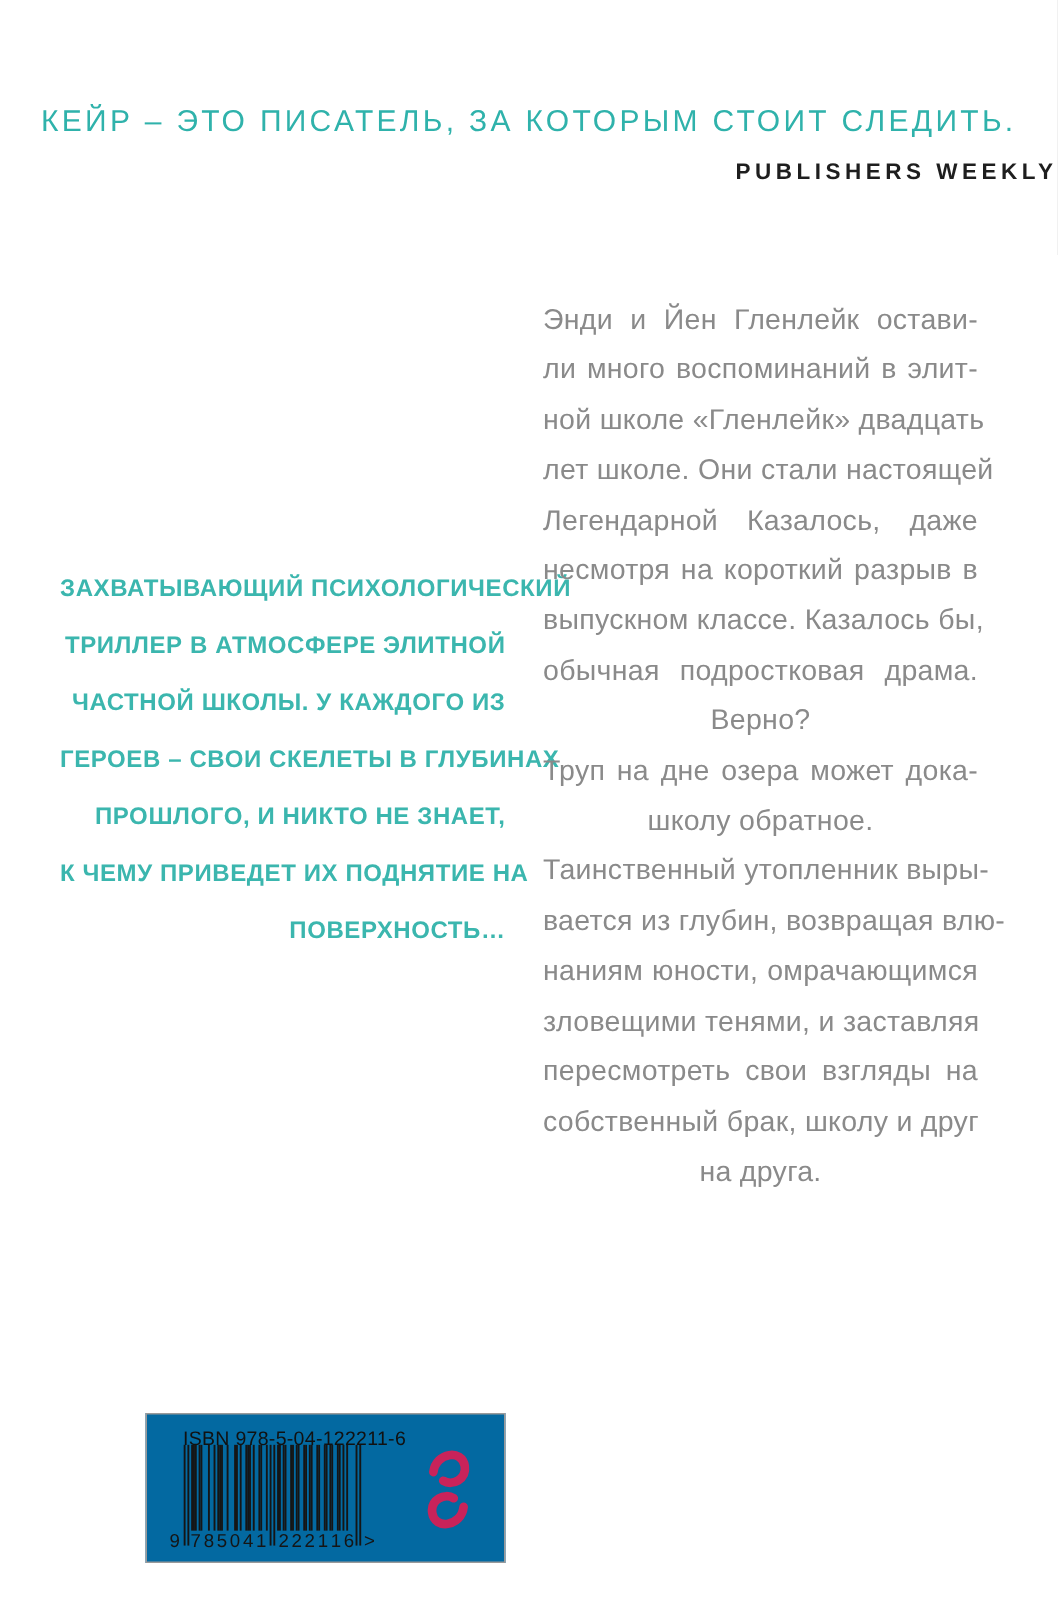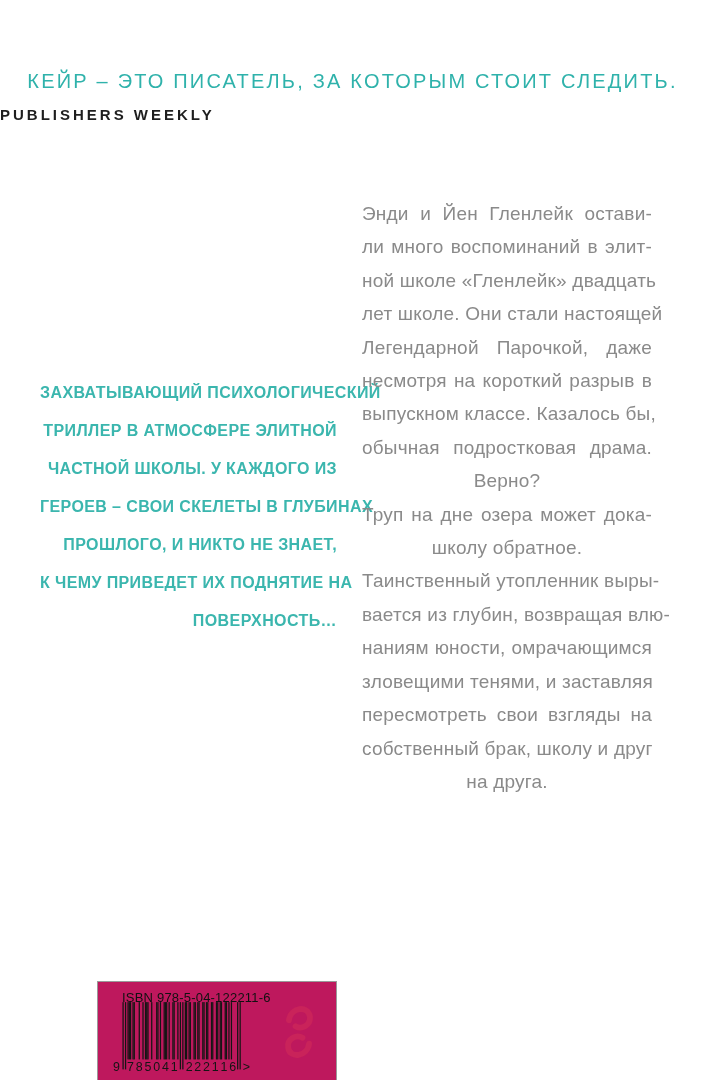--- a/index.html
+++ b/index.html
@@ -16,21 +16,21 @@
     position:absolute;top:70px;left:0;right:0;
     text-align:center;
     color:var(--teal,#2fb2ab);
     font-weight:400;
     font-size:20px;
     letter-spacing:2.2px;
     white-space:nowrap;
   }
   .review-source{
     position:absolute;top:106px;left:0;right:0;
-    text-align:left;
+    text-align:right;
     color:#1e1e1e;
     font-weight:700;
     font-size:15px;
     letter-spacing:3px;
     white-space:nowrap;
   }
   
   .blurb{
     position:absolute;top:374px;left:40px;width:297px;
     text-align:right;
@@ -47,24 +47,23 @@
     color:var(--gray,#8a8a8a);
     font-size:19px;
     line-height:33.4px;
     letter-spacing:0.2px;
   }
   .synopsis .j{text-align:justify;text-align-last:justify;white-space:nowrap;}
   .synopsis .l{text-align:center;white-space:nowrap;}
   
   .barcode-box{
     position:absolute;left:97px;top:942px;width:240px;height:100px;
-    background:#be185d;
+    background:#0369a1;
     border:1px solid #9a9a9a;
     box-sizing:border-box;
-    margin-top:39px;
   }
   .isbn{
     position:absolute;left:24px;top:8px;
     font-size:13px;color:#111;
     letter-spacing:0.2px;
     white-space:nowrap;
   }
   .barcode-svg{position:absolute;left:12px;top:20px;}
   .barcode-svg rect{fill:var(--bar,#111);}
   .barcode-svg text{
@@ -96,21 +95,21 @@
     <div>ПРОШЛОГО, И НИКТО НЕ ЗНАЕТ,</div>
     <div>К ЧЕМУ ПРИВЕДЕТ ИХ ПОДНЯТИЕ НА</div>
     <div>ПОВЕРХНОСТЬ…</div>
   </div>
 
   <div class="synopsis">
     <div class="j">Энди и Йен Гленлейк остави-</div>
     <div class="j">ли много воспоминаний в элит-</div>
     <div class="j">ной школе «Гленлейк» двадцать</div>
     <div class="j">лет школе. Они стали настоящей</div>
-    <div class="j">Легендарной Парочкой, даже</div>
+    <div class="j">Легендарной Казалось, даже</div>
     <div class="j">несмотря на короткий разрыв в</div>
     <div class="j">выпускном классе. Казалось бы,</div>
     <div class="j">обычная подростковая драма.</div>
     <div class="l">Верно?</div>
     <div class="j">Труп на дне озера может дока-</div>
     <div class="l">школу обратное.</div>
     <div class="j">Таинственный утопленник выры-</div>
     <div class="j">вается из глубин, возвращая влю-</div>
     <div class="j">наниям юности, омрачающимся</div>
     <div class="j">зловещими тенями, и заставляя</div>

